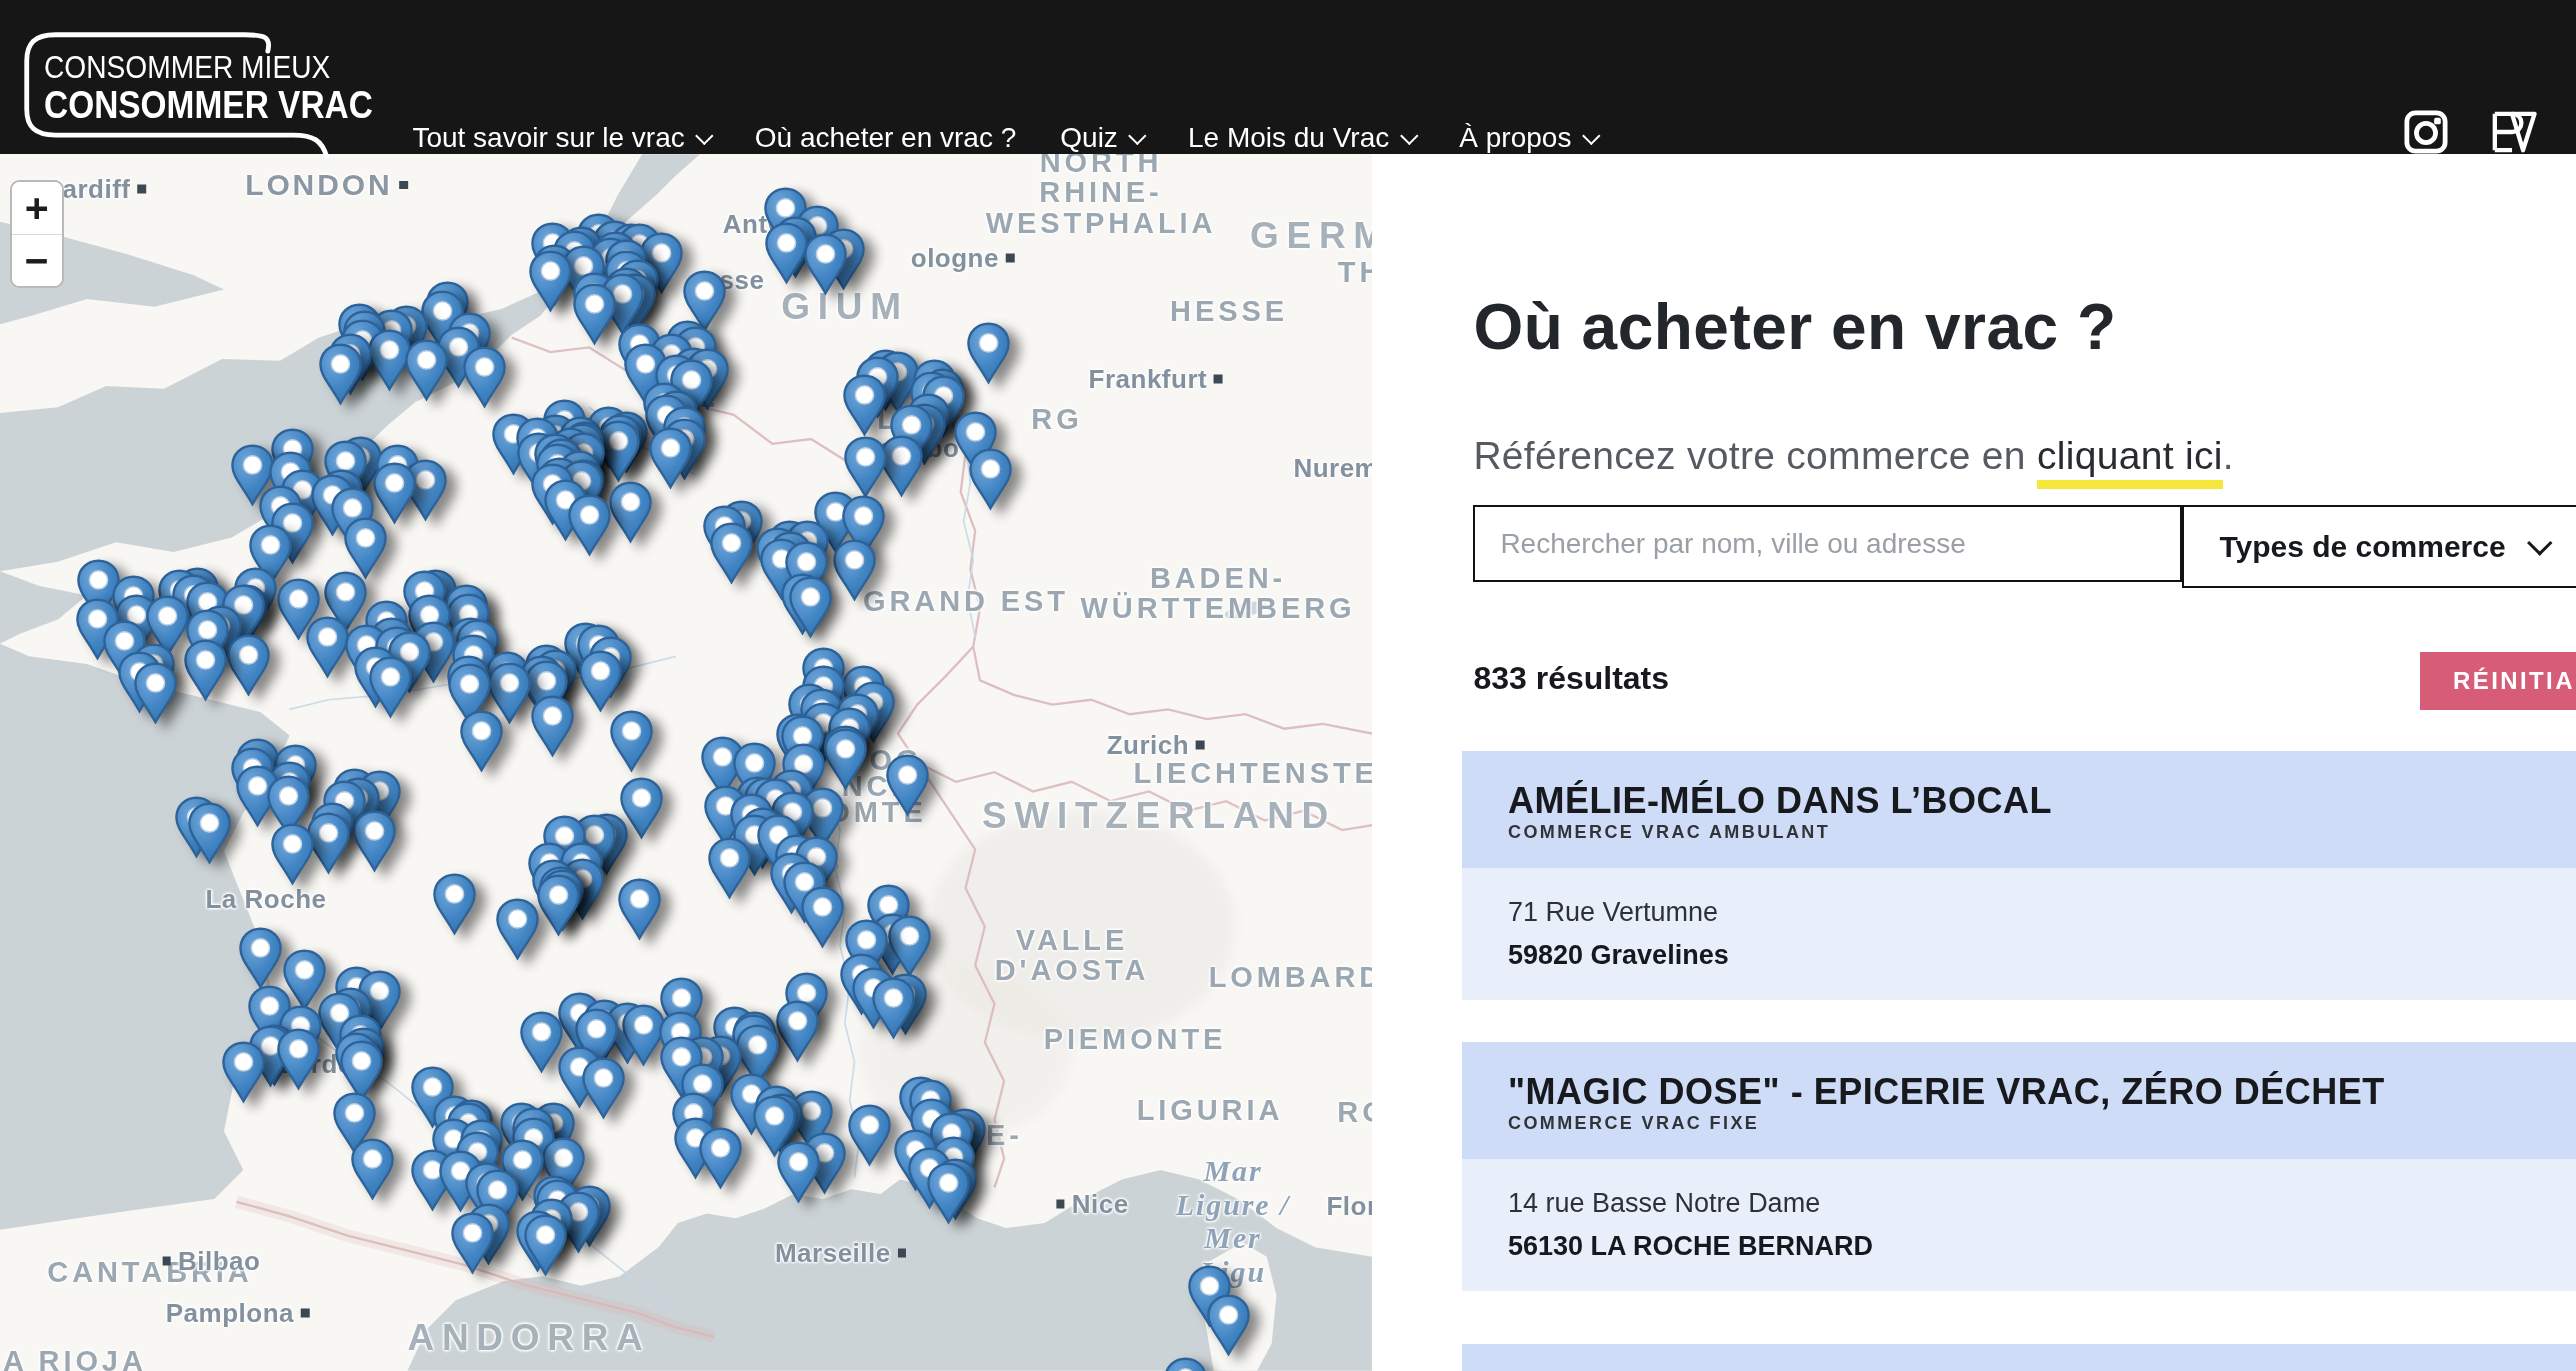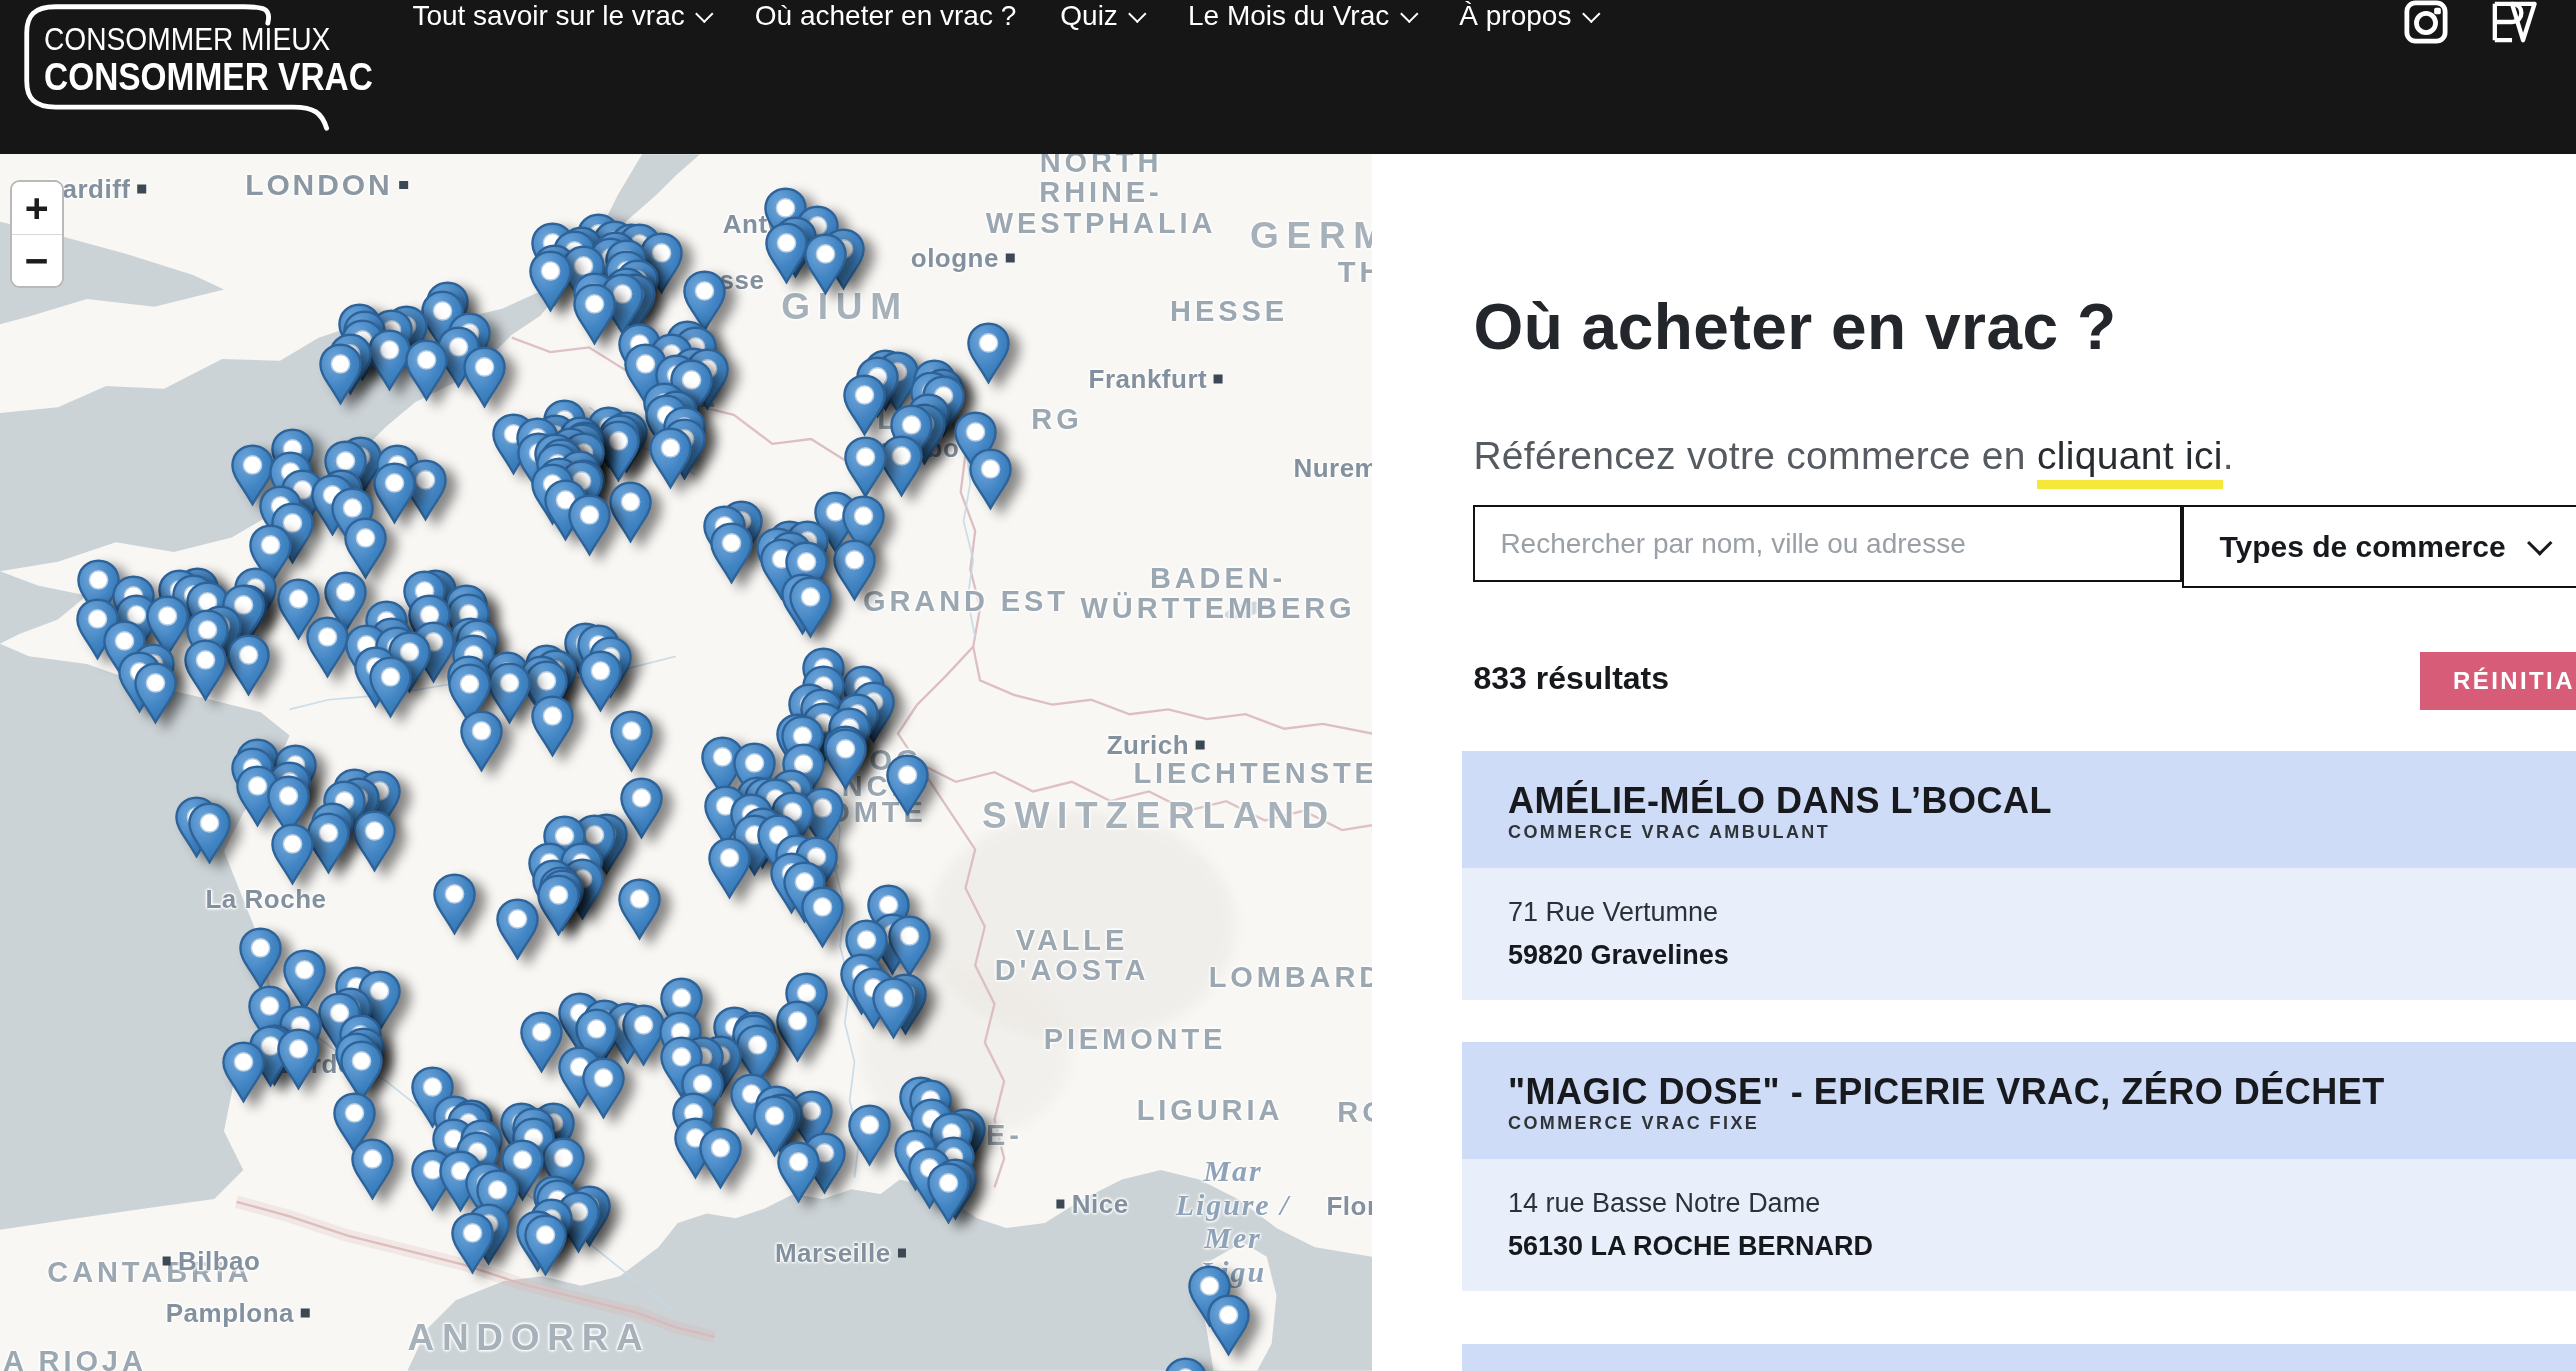--- a/index.html
+++ b/index.html
@@ -1,21 +1,21 @@
 <!DOCTYPE html>
 <html><head>
 <meta charset="utf-8">
 <style>
   html,body{margin:0;padding:0}
   body{width:2576px;height:1371px;overflow:hidden;position:relative;background:#fff;
        font-family:"Liberation Sans",sans-serif;-webkit-font-smoothing:antialiased}
 
   
   .header{position:absolute;left:0;top:0;width:2576px;height:154px;background:#161616;
-          display:flex;align-items:flex-start;z-index:20}
+          display:flex;align-items:flex-end;z-index:20}
   .logo{position:relative;width:333px;height:126px;margin-left:15.4px;flex:0 0 auto}
   .logo svg{position:absolute;left:0;top:0;overflow:visible}
   .logo .l1{position:absolute;left:29px;top:21px;color:#fff;font-size:32px;font-weight:400;
             letter-spacing:0;transform:scaleX(.88);transform-origin:left;white-space:nowrap}
   .logo .l2{position:absolute;left:29px;top:56px;color:#fff;font-size:38px;font-weight:800;
             letter-spacing:0;transform:scaleX(.88);transform-origin:left;white-space:nowrap}
   .nav{display:flex;align-items:center;gap:44px;margin-left:64px}
   .nav a{color:#fff;text-decoration:none;font-size:28px;font-weight:500;white-space:nowrap;
          display:flex;align-items:center;gap:13.5px}
   .chev{width:10.6px;height:10.6px;border-right:2.9px solid #fff;border-bottom:2.9px solid #fff;

